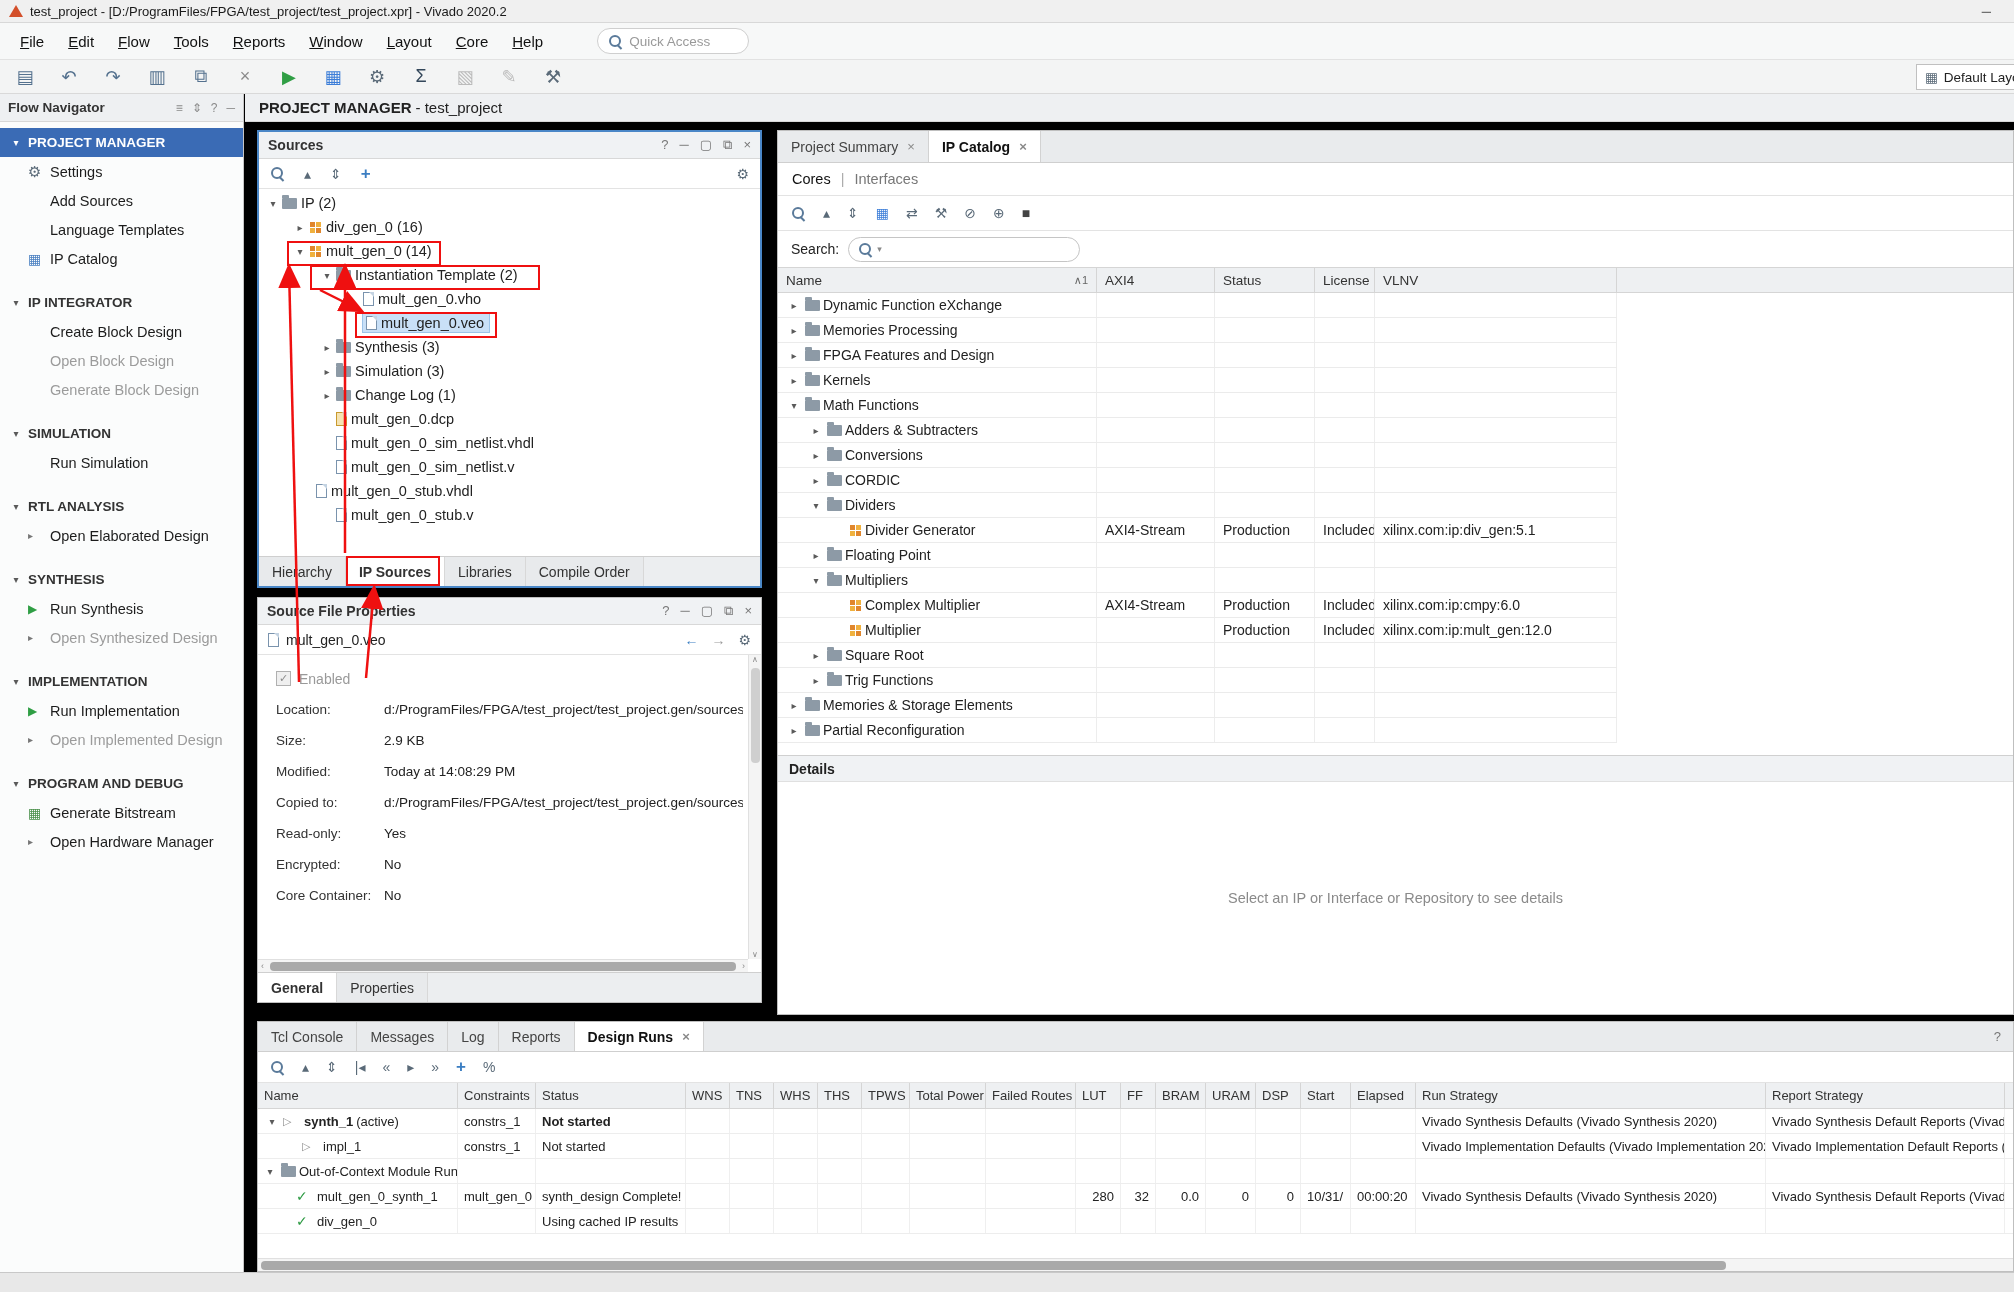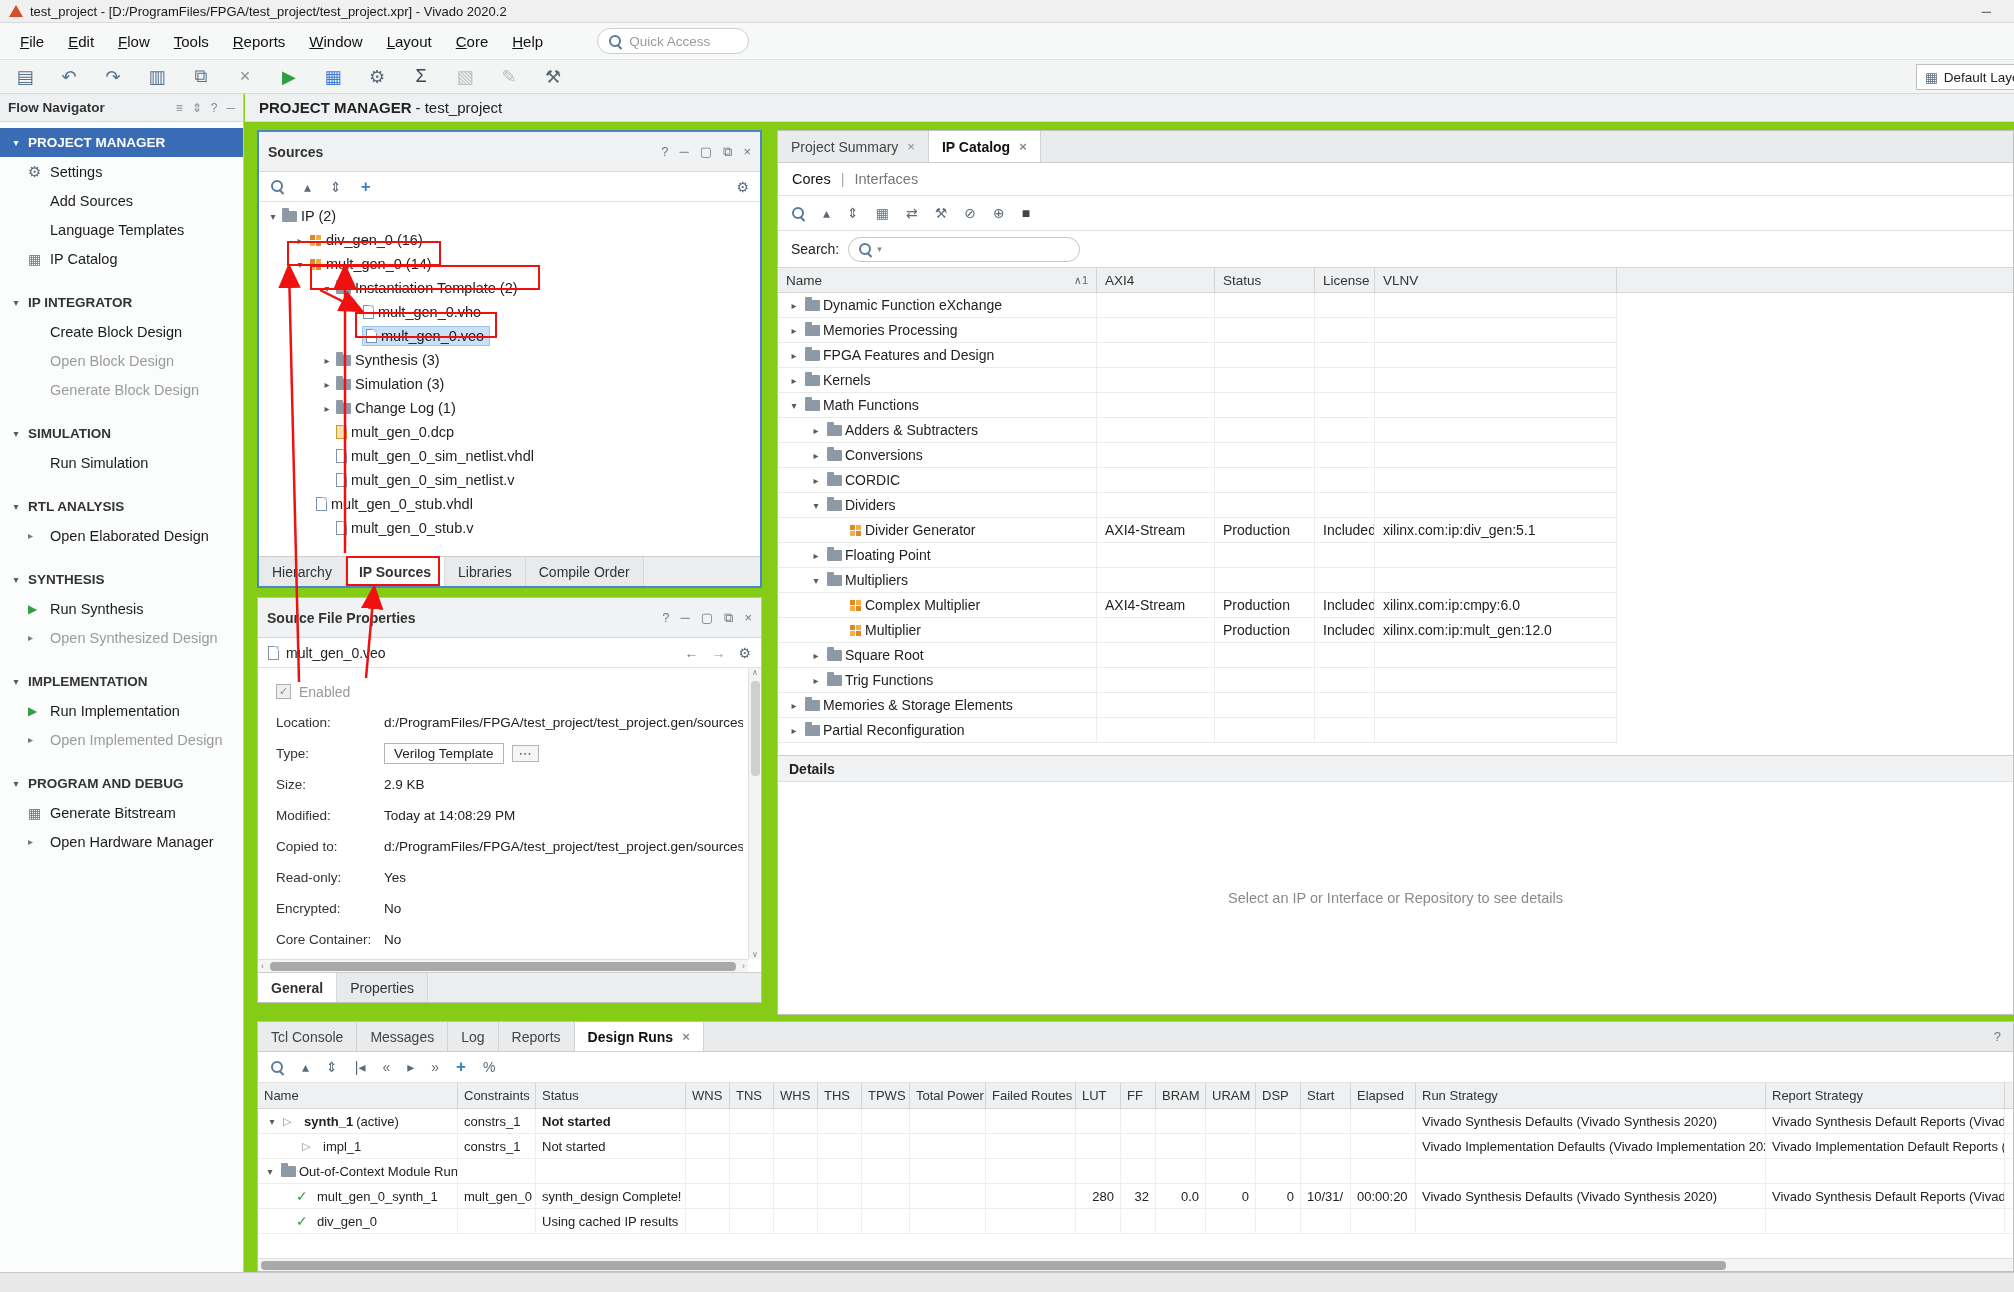--- a/index.html
+++ b/index.html
@@ -1,18 +1,18 @@
 <!DOCTYPE html>
 <html><head>
 <meta charset="utf-8">
 <style>
 *{margin:0;padding:0;box-sizing:border-box}
 html,body{width:2014px;height:1292px}
 body{font-family:"Liberation Sans","DejaVu Sans",sans-serif;font-size:14px;color:#222;background:#ececec;overflow:hidden}
-.app{position:relative;width:2014px;height:1292px;background:#84cc16;overflow:hidden}
+.app{position:relative;width:2014px;height:1292px;background:#000000;overflow:hidden}
 
 
 .titlebar{position:absolute;left:0;top:0;width:100%;height:23px;background:#f0f0f0;border-bottom:1px solid #d8d8d8;display:flex;align-items:center;gap:7px;padding:0 9px;font-size:13px;color:#1a1a1a}
 .app-logo{width:0;height:0;border-left:7px solid transparent;border-right:7px solid transparent;border-bottom:12px solid #d34f2a}
 .win-ctrl{margin-left:auto;color:#444;font-size:13px;padding:0 14px}
 .menubar{position:absolute;left:0;top:23px;width:100%;height:37px;background:#f7f8f8;border-bottom:1px solid #e2e2e2;display:flex;align-items:center;padding-left:8px}
 .menu-item{display:inline-block;padding:5px 12px;font-size:15px;color:#111}
 .menu-item::first-letter{text-decoration:underline}
 .quick-access{margin-left:42px;width:152px;height:26px;border:1px solid #cfcfcf;border-radius:13px;background:#fff;display:flex;align-items:center;gap:6px;padding:0 10px;color:#9a9a9a;font-size:13.5px}
 .toolbar{position:absolute;left:0;top:60px;width:100%;height:34px;background:#f3f4f4;border-bottom:1px solid #d9d9d9;display:flex;align-items:center;padding-left:14px;gap:22px}
@@ -52,21 +52,21 @@
 .fn-play{color:#2f9e44;font-size:12px}
 .fn-blue{color:#4a7fc1;font-size:14px}
 .fn-green{color:#4a8f4a;font-size:14px}
 .fn-chev{color:#777;font-size:10px}
 
 
 .ws-header{position:absolute;left:245px;top:94px;width:1769px;height:28px;background:#eef0f2;border-bottom:1px solid #d7d7d7;display:flex;align-items:center;padding-left:14px;font-size:15px}
 .ws-header b{margin-right:4px}
 
 .panel{position:absolute;background:#fff;border:1px solid #bfbfbf;display:flex;flex-direction:column;overflow:hidden}
-.panel-header{height:40px;background:#f0f2f4;border-bottom:1px solid #d8d8d8;display:flex;align-items:center;padding:0 9px;flex:0 0 auto}
+.panel-header{height:27px;background:#f0f2f4;border-bottom:1px solid #d8d8d8;display:flex;align-items:center;padding:0 9px;flex:0 0 auto}
 .panel-title{font-weight:bold;font-size:14px;color:#333}
 .ph-icons{margin-left:auto;display:flex;gap:11px;color:#777;font-size:13px}
 .panel-toolbar{height:30px;border-bottom:1px solid #e3e3e3;display:flex;align-items:center;gap:19px;padding:0 11px;flex:0 0 auto}
 .ti{color:#5a6a78;font-size:14px}
 .ti.plus{color:#3b7ec2;font-weight:bold;font-size:17px}
 .panel-tabs{height:30px;background:#eceef0;border-top:1px solid #cfcfcf;display:flex;flex:0 0 auto}
 .ptab{display:flex;align-items:center;padding:0 13px;font-size:14px;color:#333;border-right:1px solid #d8d8d8;background:#e8eaec}
 .ptab.active{background:#fff;font-weight:bold}
 
 
@@ -454,27 +454,20 @@
     <div class="prop-body">
       <div class="enabled-row">
         <span class="cbx">✓</span>
         <span>Enabled</span>
       </div>
       <div class="field-row">
         <span class="fl">Location:</span>
         <span class="fv">d:/ProgramFiles/FPGA/test_project/test_project.gen/sources_1/ip/mult</span>
       </div>
       <div class="field-row">
-        <span class="fl">Type:</span>
-        <span class="type-wrap">
-          <span class="type-box">Verilog Template</span>
-          <span class="dots-btn">⋯</span>
-        </span>
-      </div>
-      <div class="field-row">
         <span class="fl">Size:</span>
         <span class="fv">2.9 KB</span>
       </div>
       <div class="field-row">
         <span class="fl">Modified:</span>
         <span class="fv">Today at 14:08:29 PM</span>
       </div>
       <div class="field-row">
         <span class="fl">Copied to:</span>
         <span class="fv">d:/ProgramFiles/FPGA/test_project/test_project.gen/sources_1/ip/mult</span>

